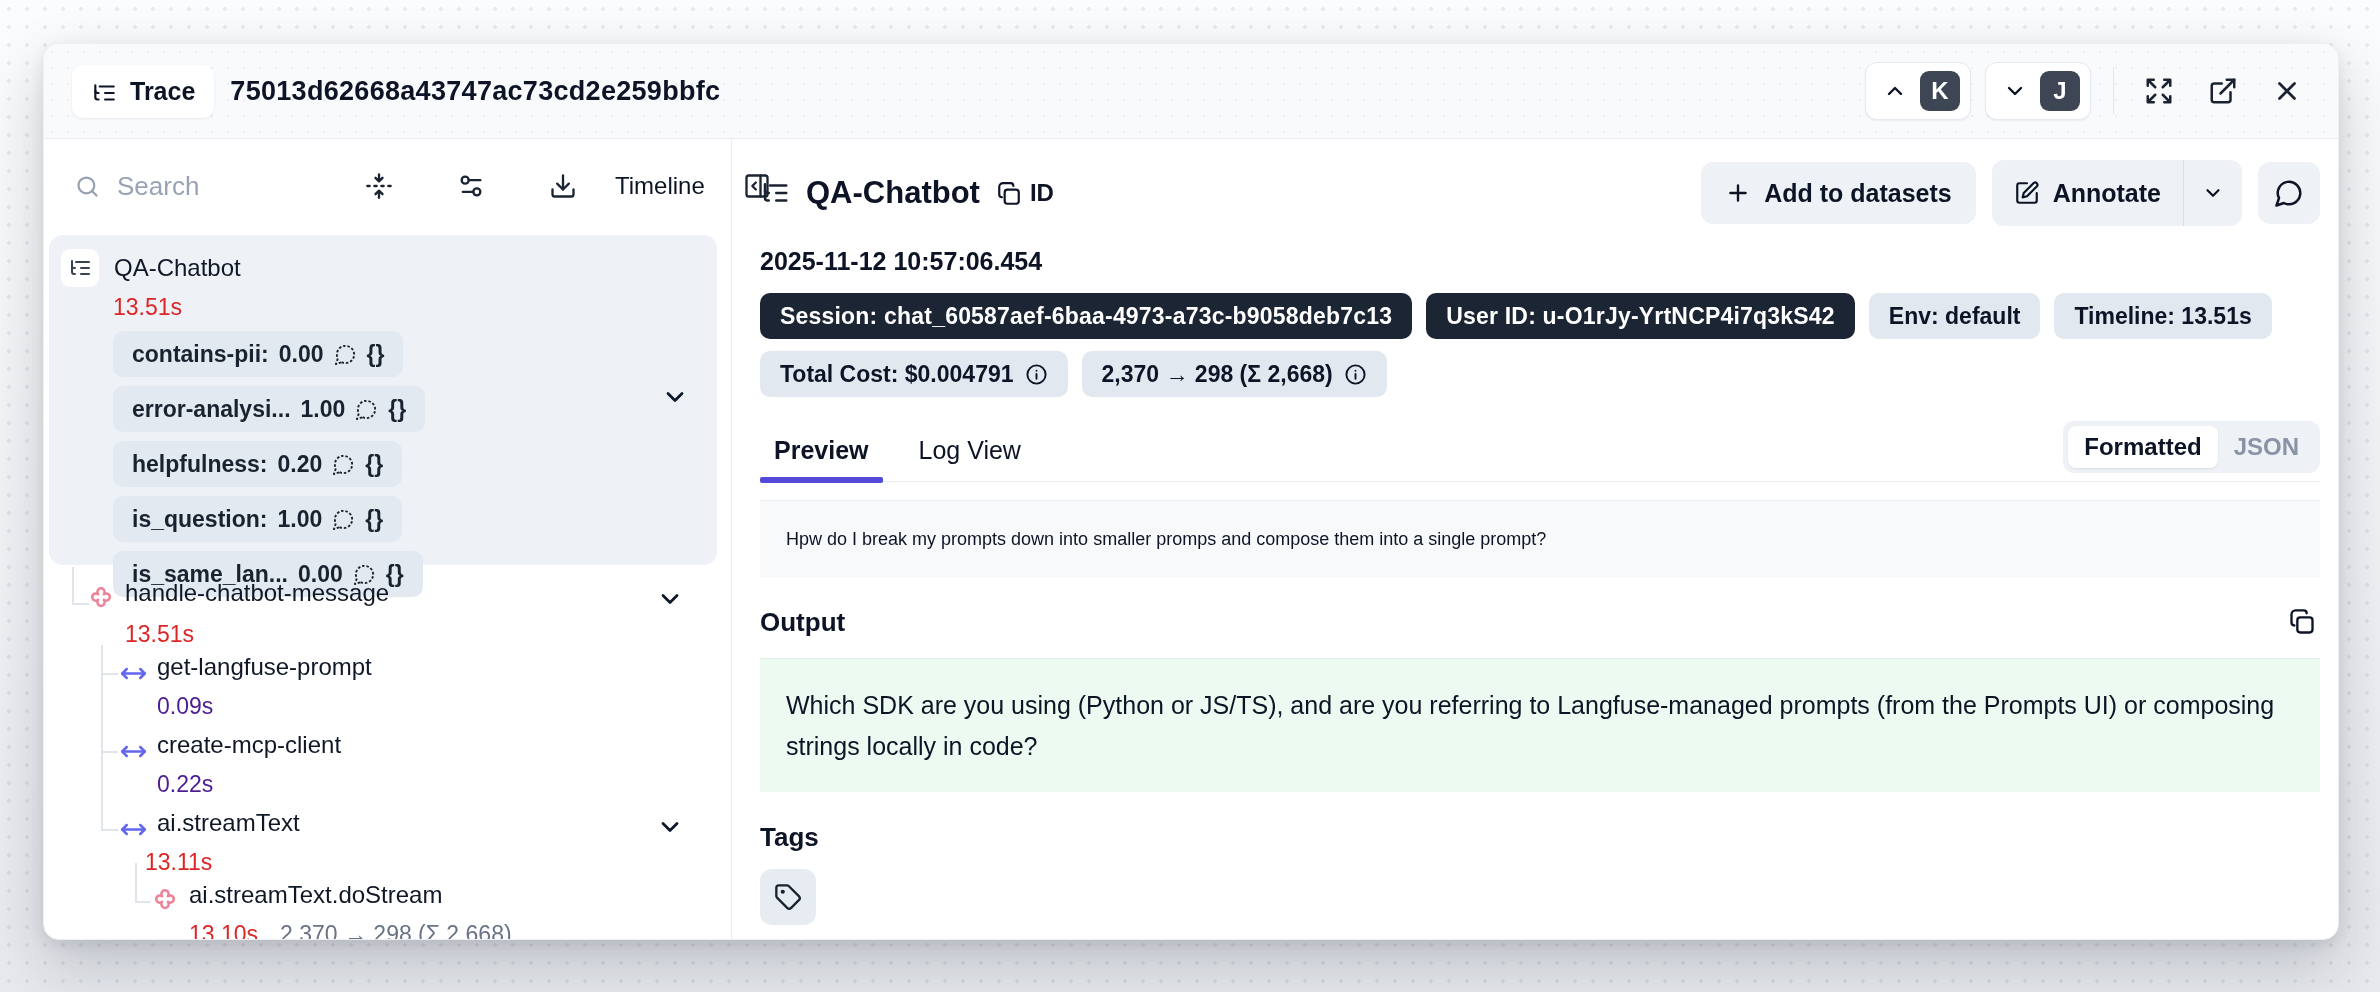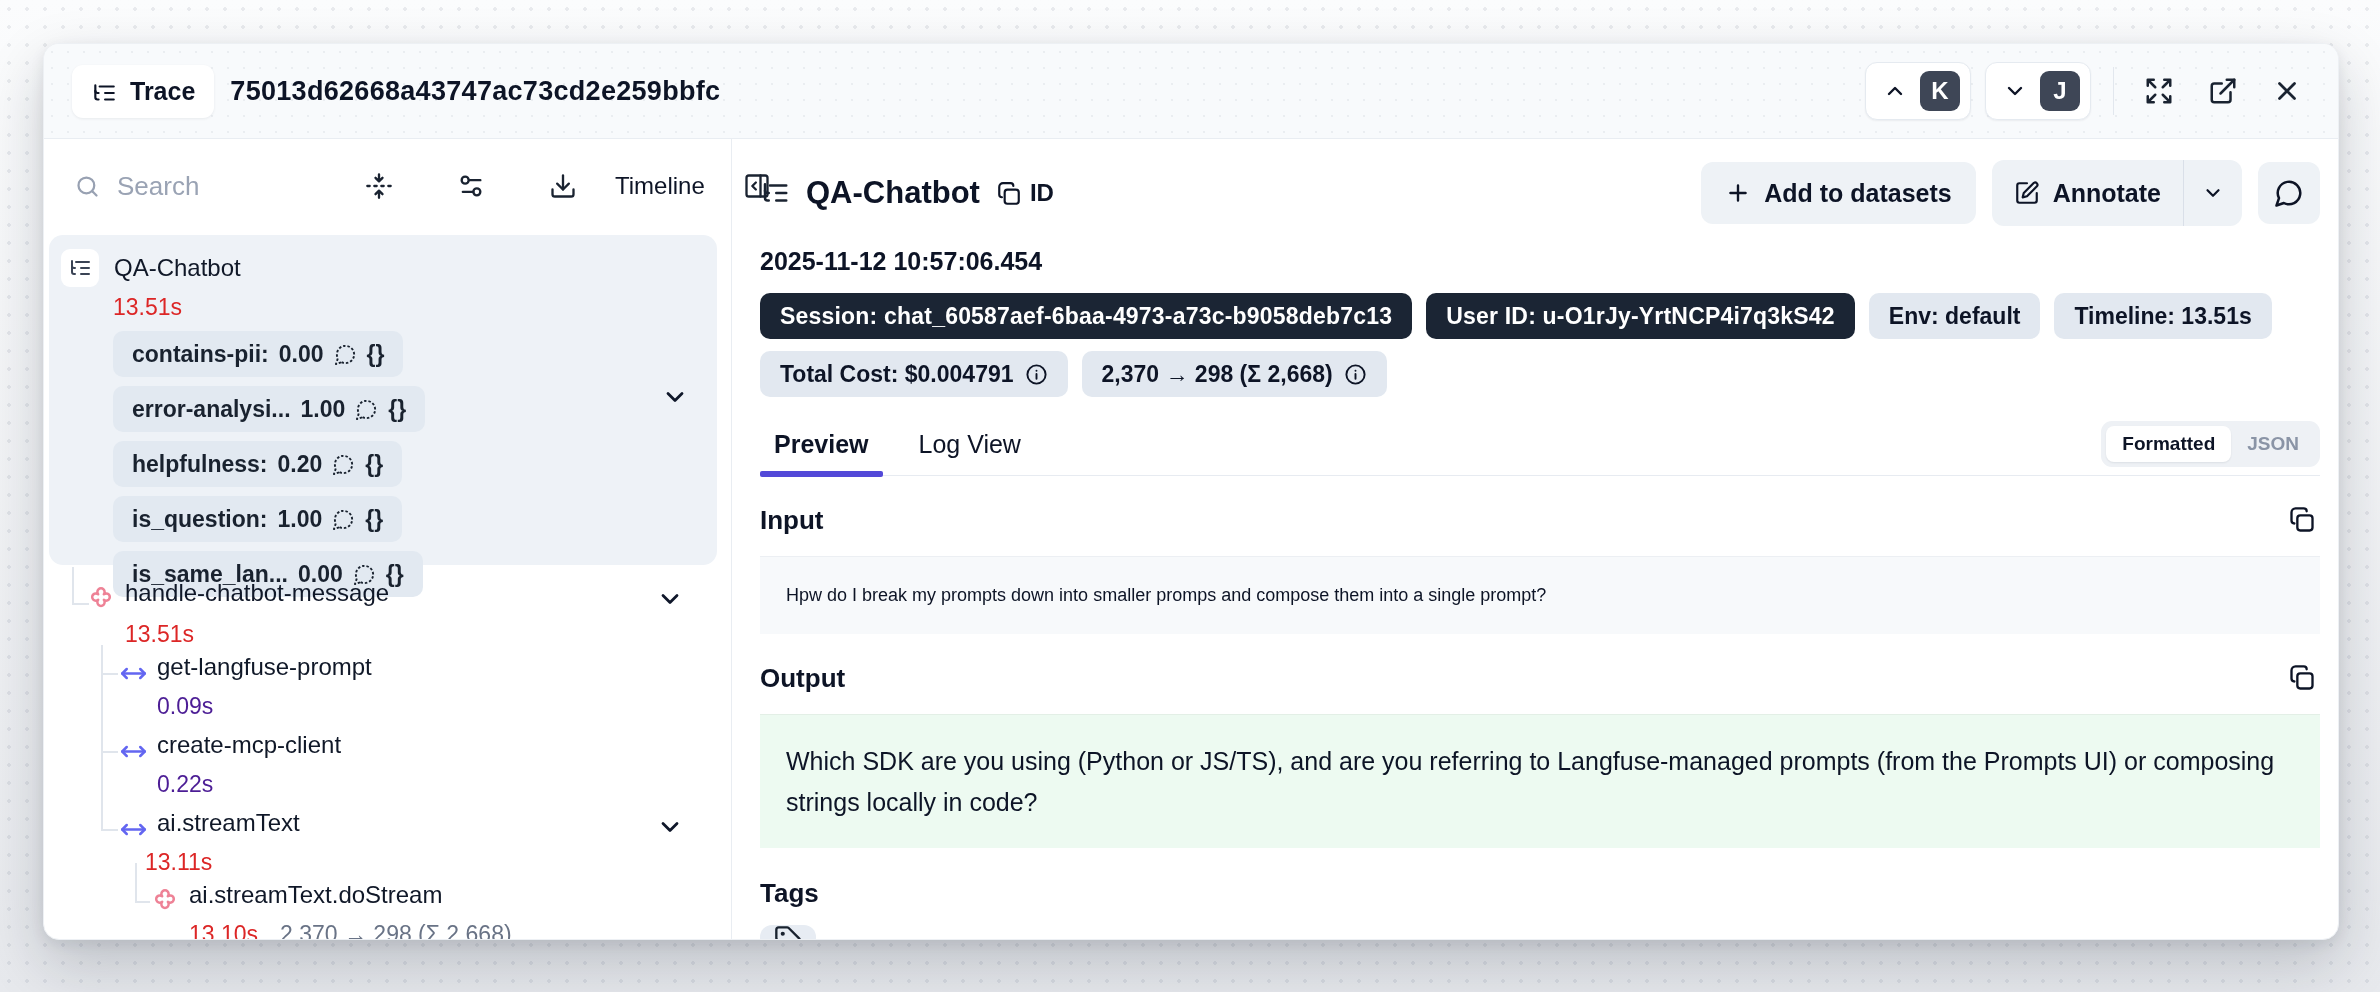--- a/index.html
+++ b/index.html
@@ -106,21 +106,21 @@
 
   .tabs-row { display:flex; align-items:flex-end; margin-top:24px;
     border-bottom:1px solid #e7ebf1; position:relative; }
   .tab { font-size:25px; padding:0 14px 16px 14px; cursor:pointer; color:#0d1426; }
   .tab + .tab { margin-left:22px; }
   .tab.active { font-weight:600; position:relative; }
   .tab.active::after { content:""; position:absolute; left:0; right:0; bottom:-2px;
     height:6px; background:#5349d8; border-radius:2px; }
   .fmt-toggle { margin-left:auto; margin-bottom:8px; background:#eef1f5;
     border-radius:11px; padding:5px; display:flex; align-items:center; }
-  .fmt-opt { font-size:19px; font-weight:600; padding:7px 16px; border-radius:8px;
+  .fmt-opt { font-size:24px; font-weight:600; padding:7px 16px; border-radius:8px;
     color:#8a94a6; cursor:pointer; }
   .fmt-opt.active { background:#fff; color:#0d1426; box-shadow:0 1px 2px rgba(16,24,40,.08); }
 
   .sec-head { display:flex; align-items:center; margin-top:26px; }
   .sec-title { font-size:26px; font-weight:700; }
   .copy-btn { margin-left:auto; color:#0d1426; cursor:pointer; padding:4px; }
   .input-box { margin-top:18px; background:#f7f9fb; border-top:1px solid #eceff3;
     padding:28px 26px; font-size:18px; color:#0d1426; }
   .output-box { margin-top:18px; background:#edfaf1; border-top:1px solid #e3efe6;
     padding:26px 26px; font-size:25px; color:#0d1426; line-height:1.62; }
@@ -518,28 +518,20 @@
 
       <div class="tabs-row">
         <span class="tab active">Preview</span>
         <span class="tab">Log View</span>
         <div class="fmt-toggle">
           <span class="fmt-opt active">Formatted</span>
           <span class="fmt-opt">JSON</span>
         </div>
       </div>
 
-      <div class="sec-head">
-        <span class="sec-title">Input</span>
-        <span class="copy-btn">
-            <svg width="28" height="28" viewBox="0 0 24 24">
-              <use href="#i-copy"></use>
-            </svg>
-          </span>
-      </div>
       <div class="input-box">Hpw do I break my prompts down into smaller promps and compose them into a single prompt?</div>
 
       <div class="sec-head">
         <span class="sec-title">Output</span>
         <span class="copy-btn">
             <svg width="28" height="28" viewBox="0 0 24 24">
               <use href="#i-copy"></use>
             </svg>
           </span>
       </div>

